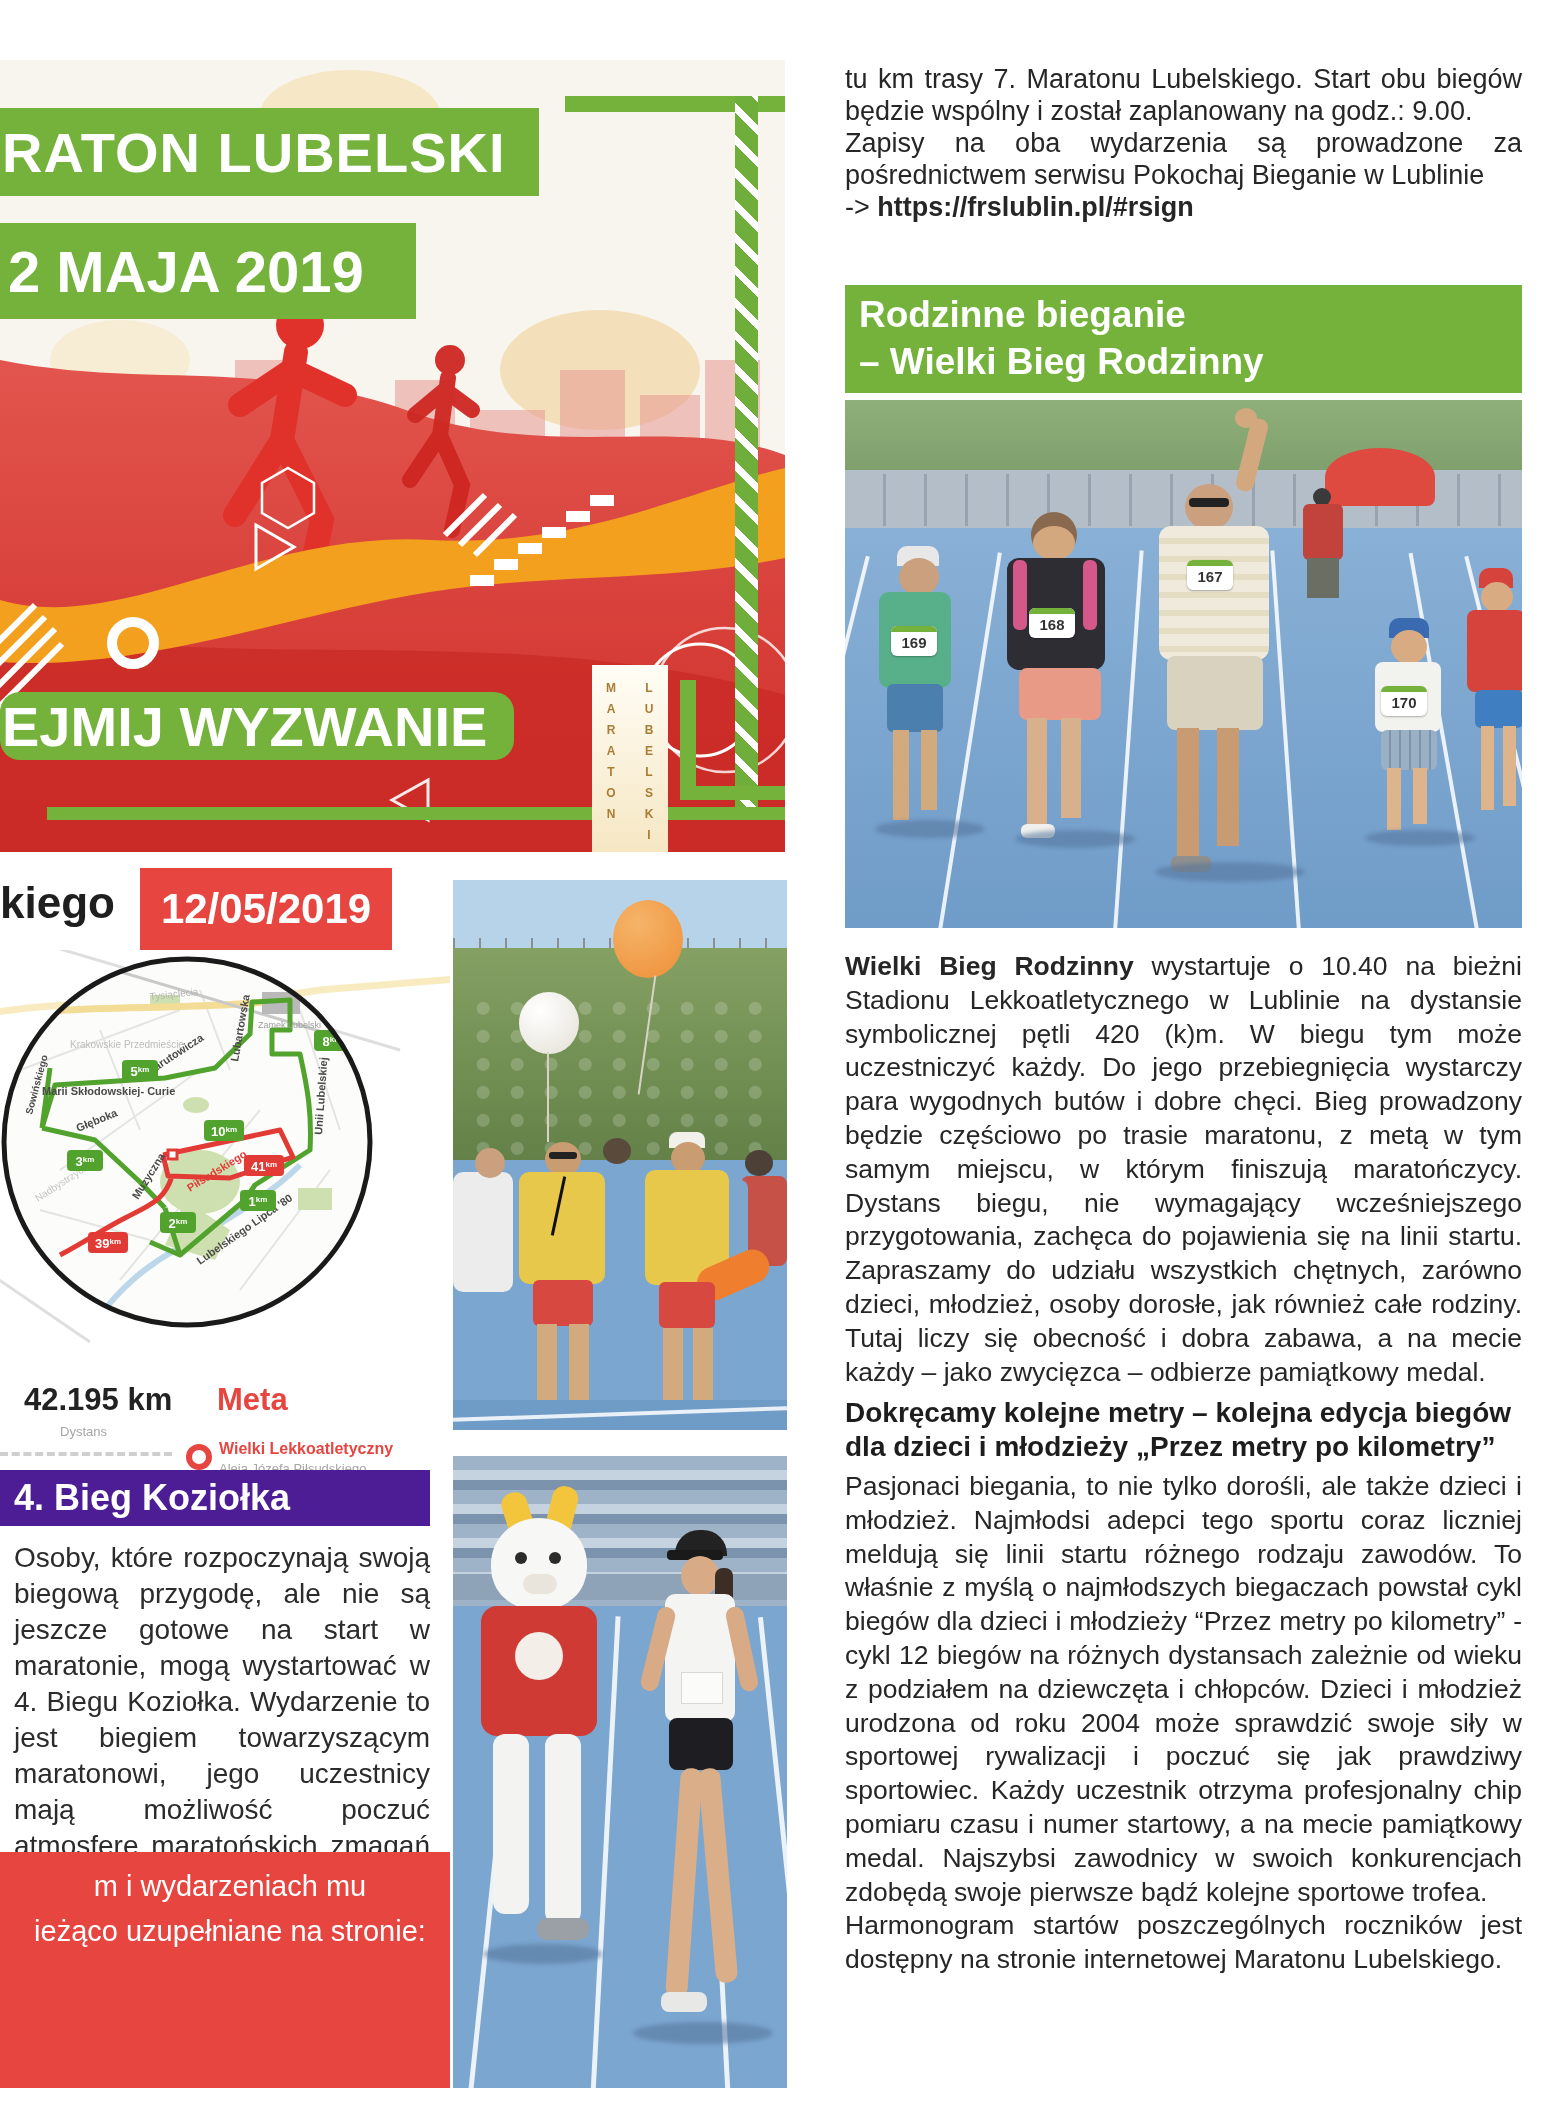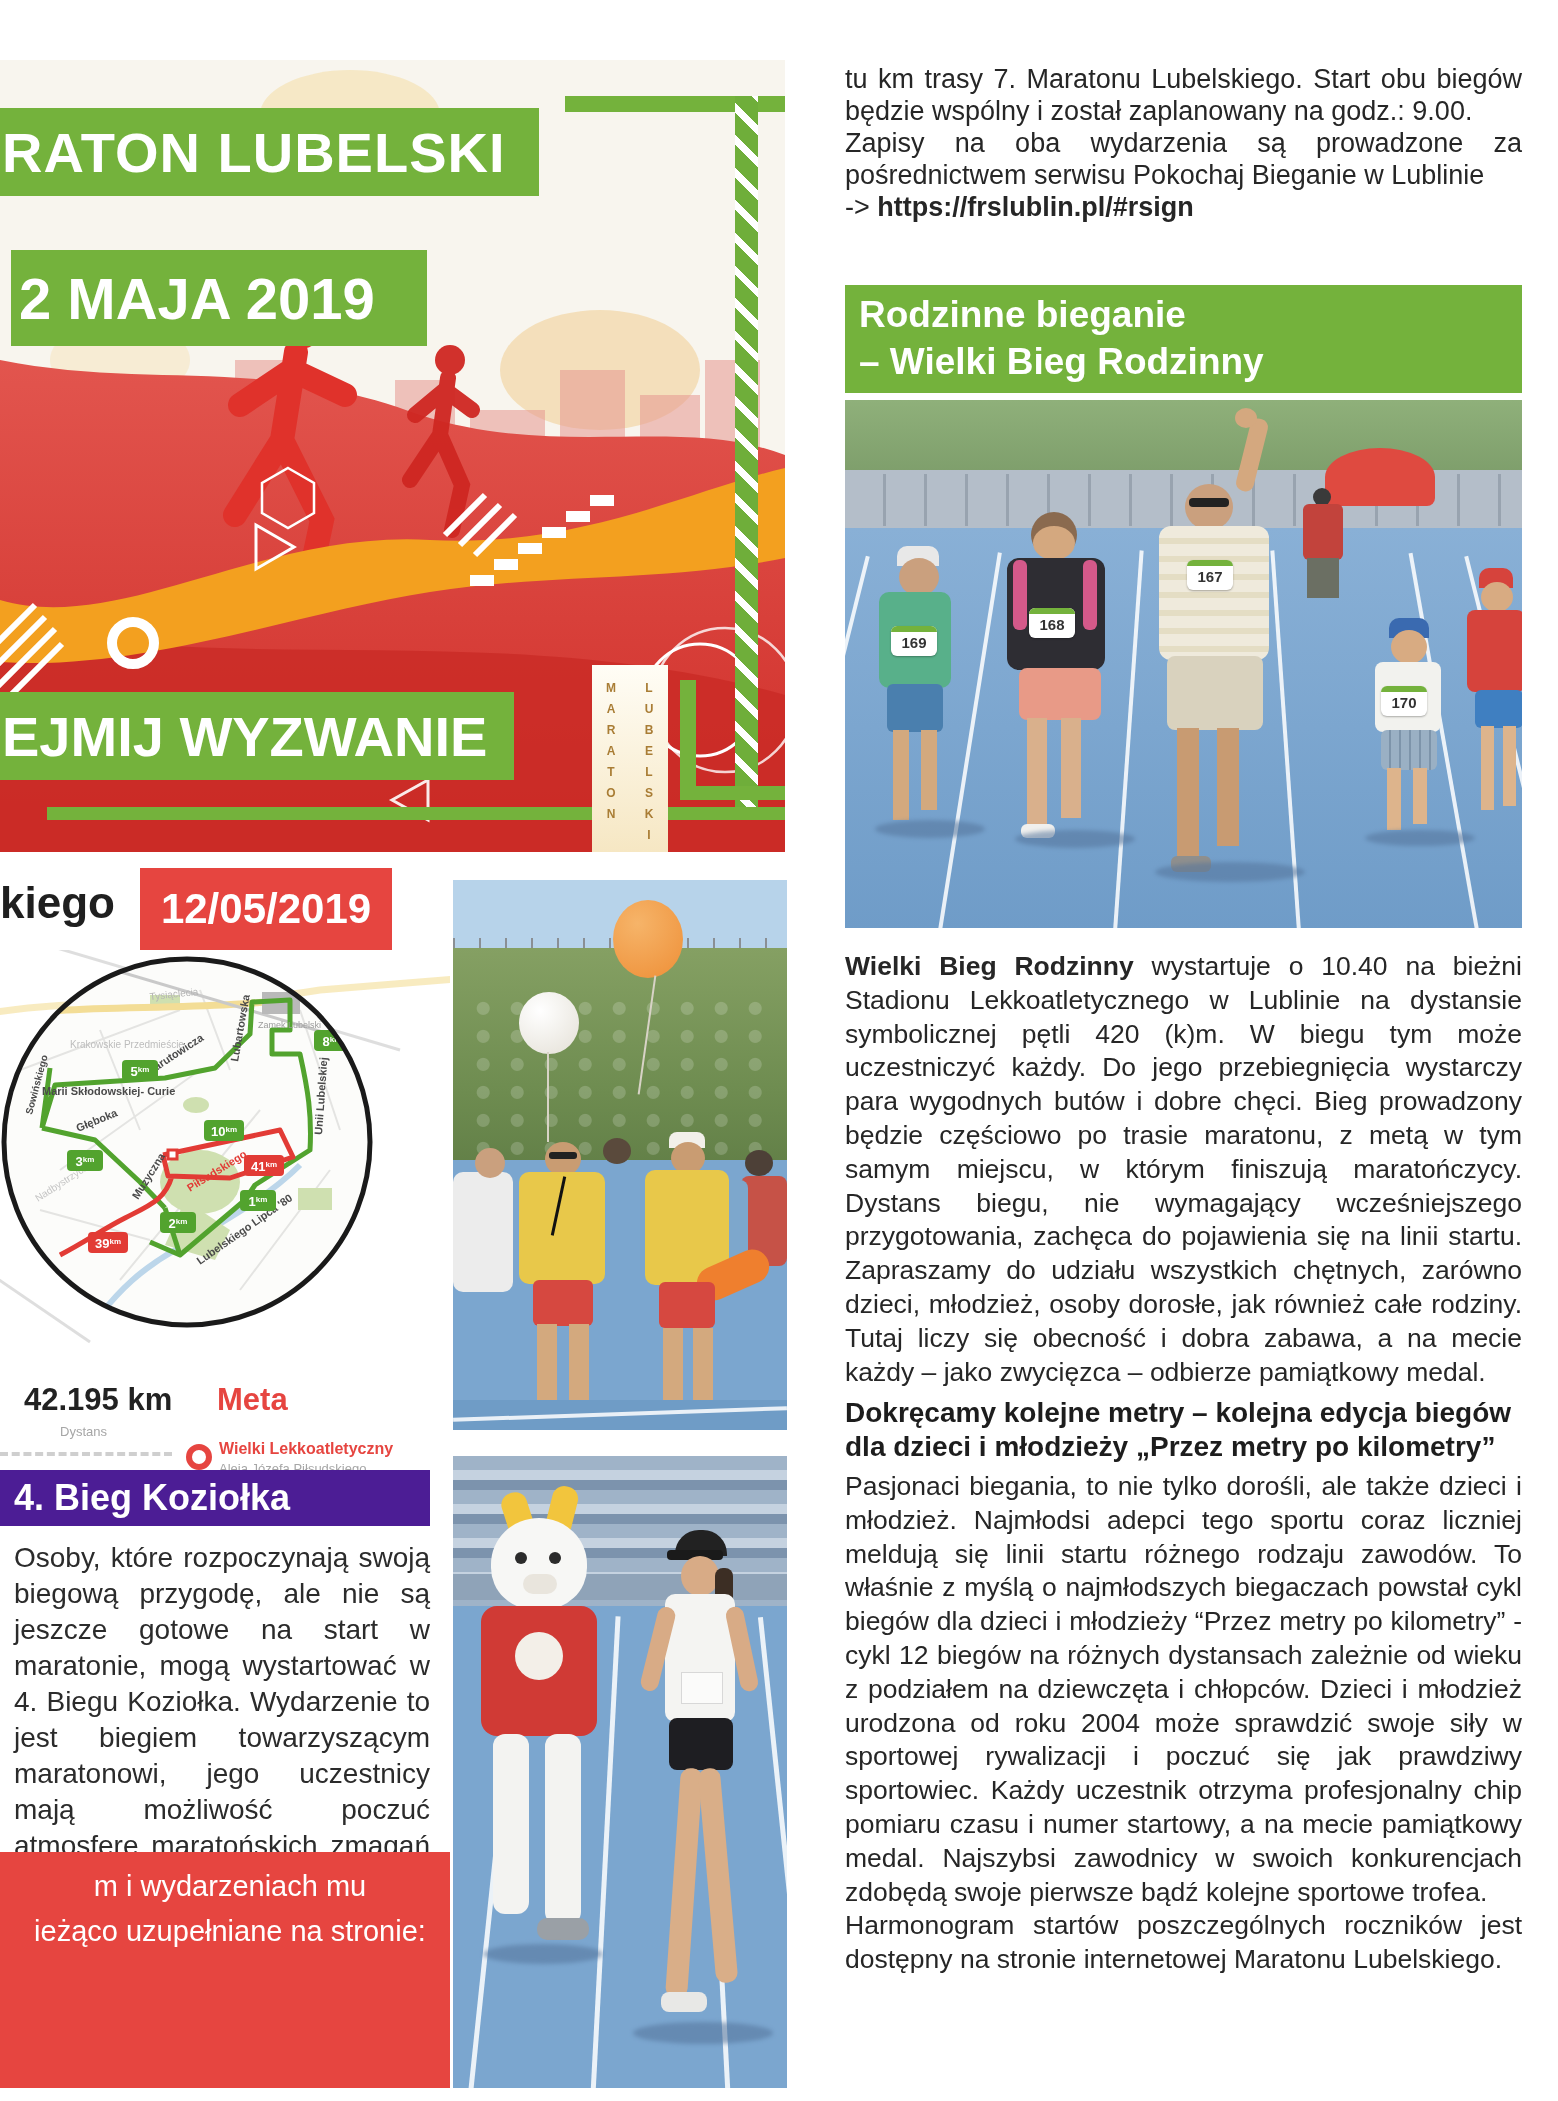--- a/index.html
+++ b/index.html
@@ -4,22 +4,22 @@
 <style>
   html,body{margin:0;padding:0;background:#ffffff;}
   body{width:1558px;height:2101px;position:relative;font-family:"Liberation Sans",sans-serif;color:#262626;overflow:hidden;}
   .abs{position:absolute;}
   .ni{pointer-events:none;}
 
   
   #poster{left:0;top:60px;width:785px;height:792px;background:#f8f5ee;overflow:hidden;}
   .pbanner{background:#74b23c;color:#fff;font-weight:bold;display:flex;align-items:center;}
   #poster-banner1{left:0;top:48px;width:537px;height:88px;font-size:56px;padding-left:2px;letter-spacing:1px;}
-  #poster-banner2{left:0;top:190px;width:408px;height:96px;font-size:58px;padding-left:8px;margin-left:11px;}
-  #poster-banner3{left:0;top:632px;width:512px;height:88px;font-size:56px;padding-left:2px;}
+  #poster-banner2{left:0;top:163px;width:408px;height:96px;font-size:58px;padding-left:8px;}
+  #poster-banner3{left:0;top:632px;width:512px;height:68px;font-size:56px;padding-left:2px;border-radius:20px;}
   #frame-top{left:565px;top:36px;width:220px;height:16px;background:#74b23c;}
   #pole{left:735px;top:36px;width:23px;height:722px;background:repeating-linear-gradient(45deg,#6fae3a 0 16px,#ffffff 16px 23px);}
   #green-stripe{left:47px;top:747px;width:738px;height:13px;background:#74b23c;}
   #mini-frame-v{left:680px;top:620px;width:16px;height:120px;background:#74b23c;}
   #mini-frame-h{left:680px;top:726px;width:105px;height:14px;background:#74b23c;}
   #cream-strip{left:592px;top:605px;width:76px;height:187px;background:linear-gradient(180deg,#fffdf6,#f6e7c3);display:flex;justify-content:space-around;padding-top:16px;box-sizing:border-box;}
   .vtext{writing-mode:vertical-rl;text-orientation:upright;font-size:12px;font-weight:bold;color:#a97d35;letter-spacing:7px;line-height:14px;}
 
   
   #map-head-tail{left:0;top:878px;font-size:44px;font-weight:bold;color:#1f1f1f;}

